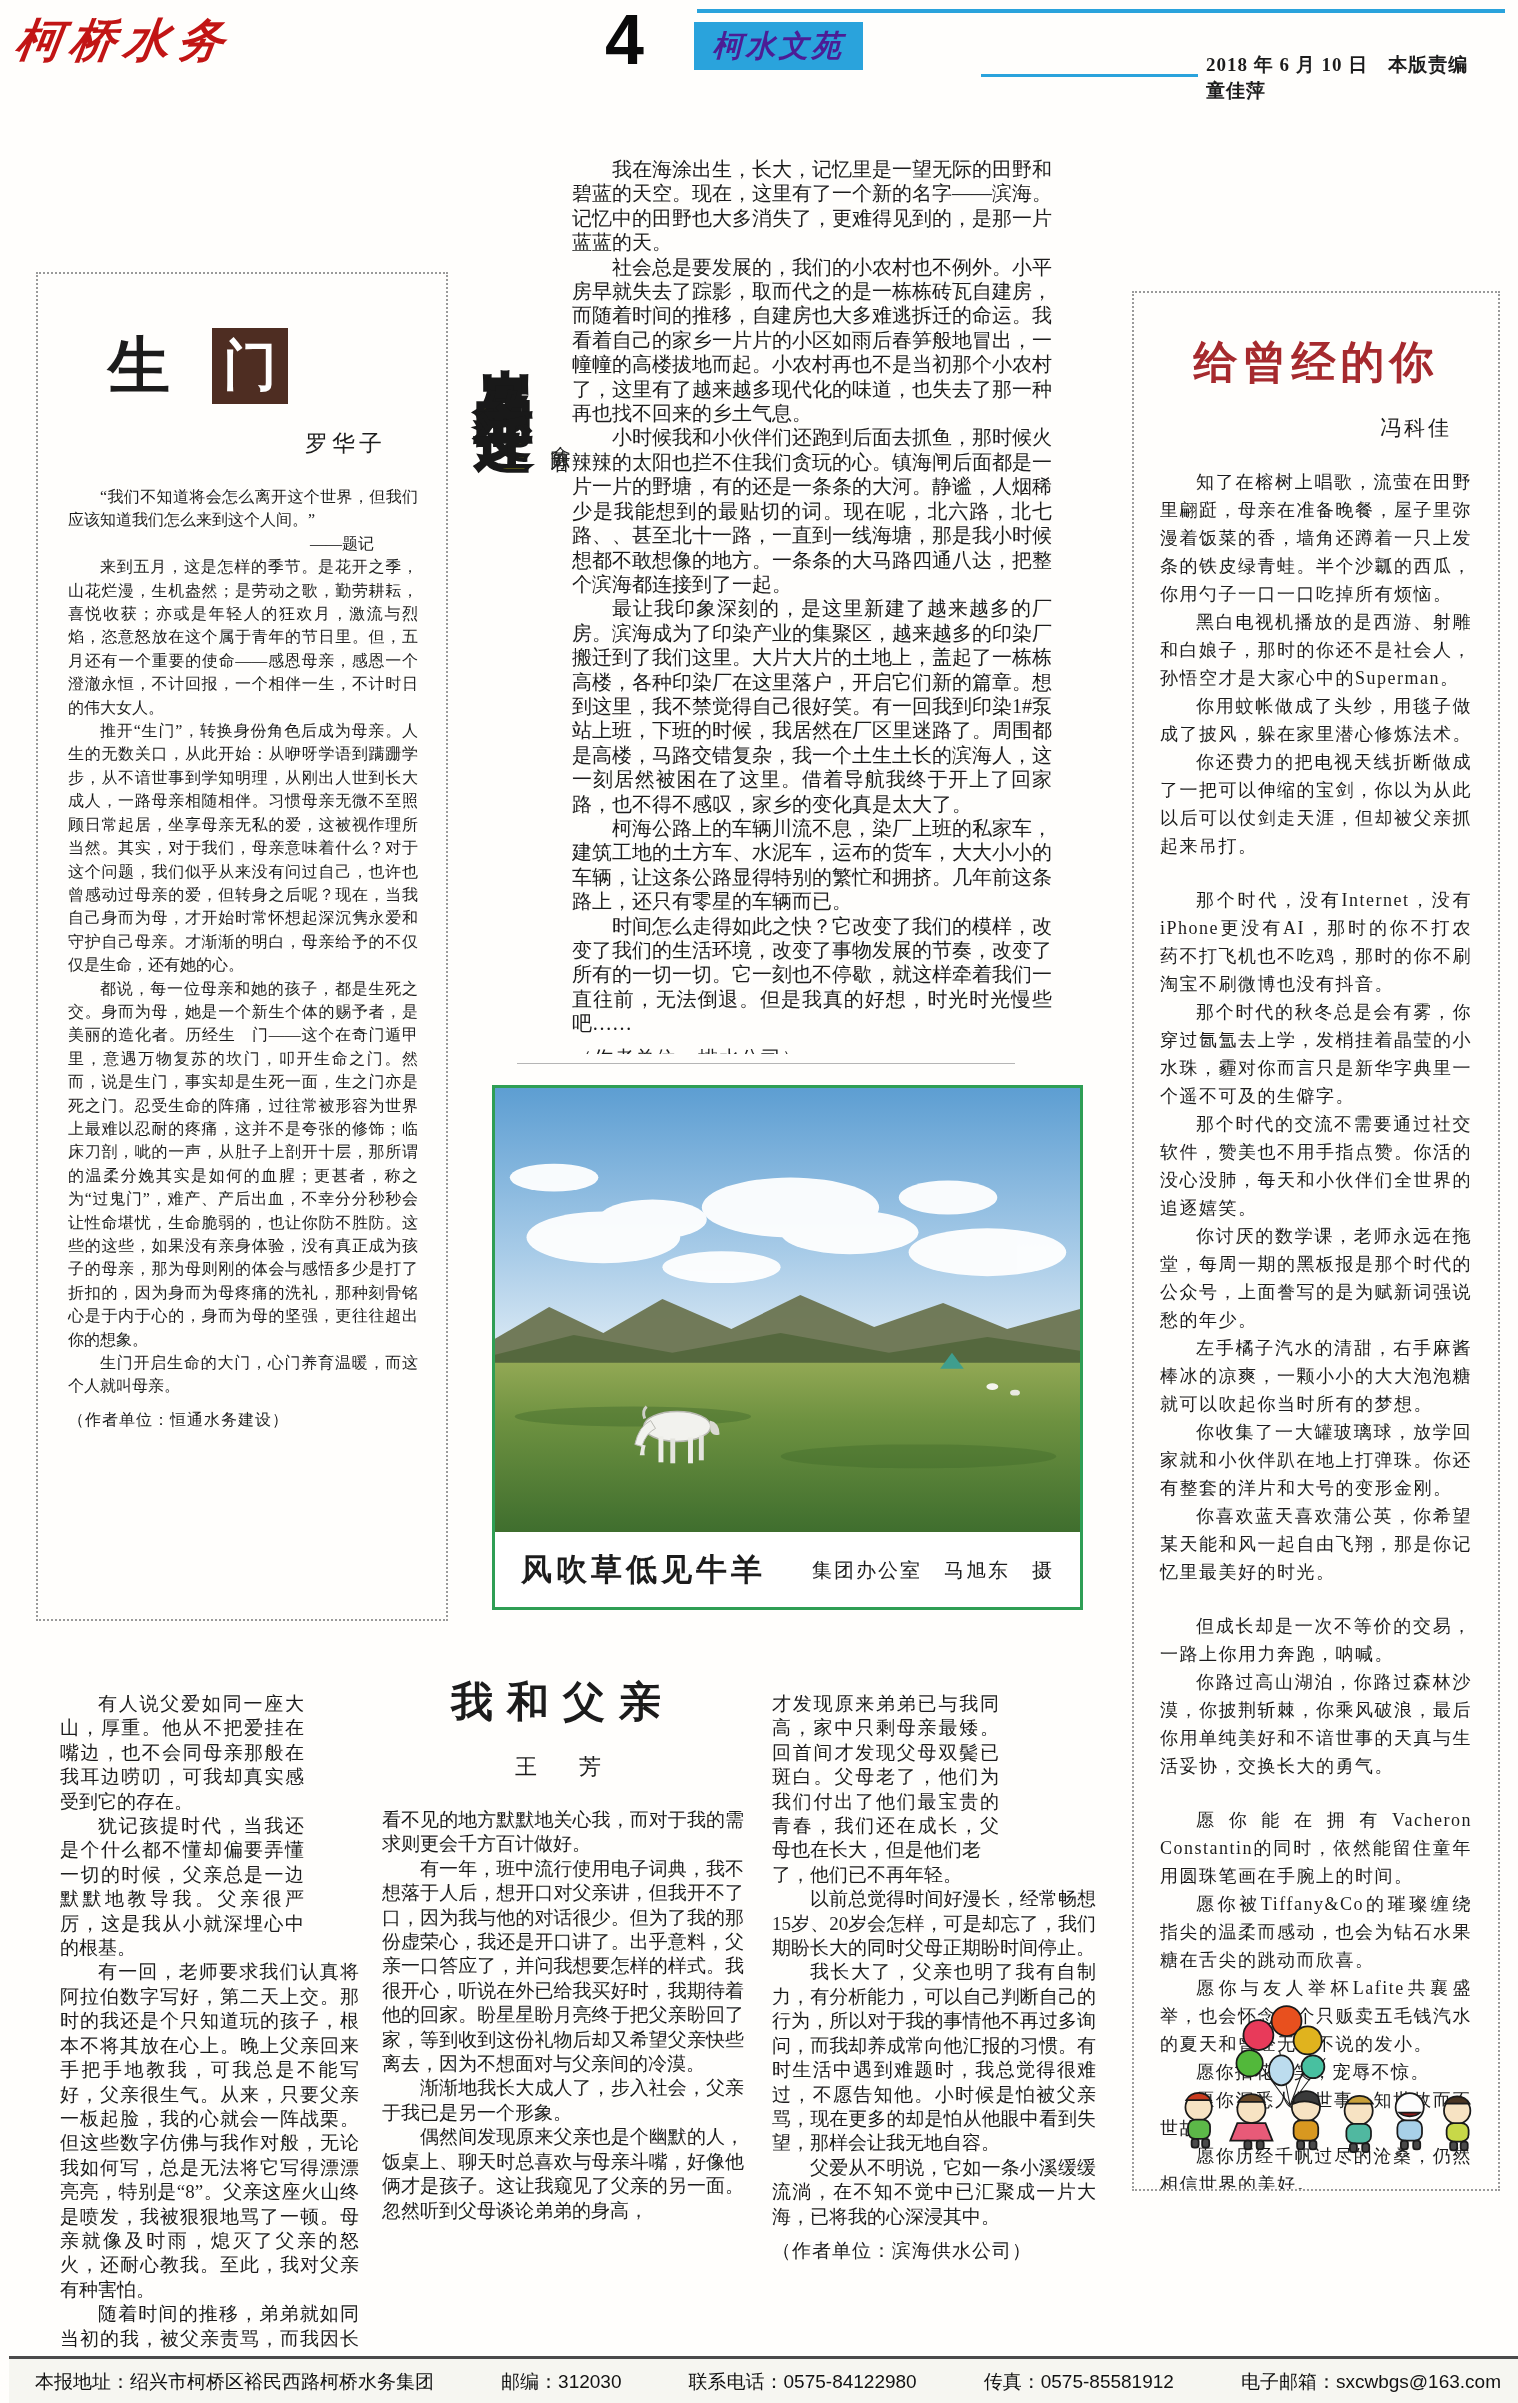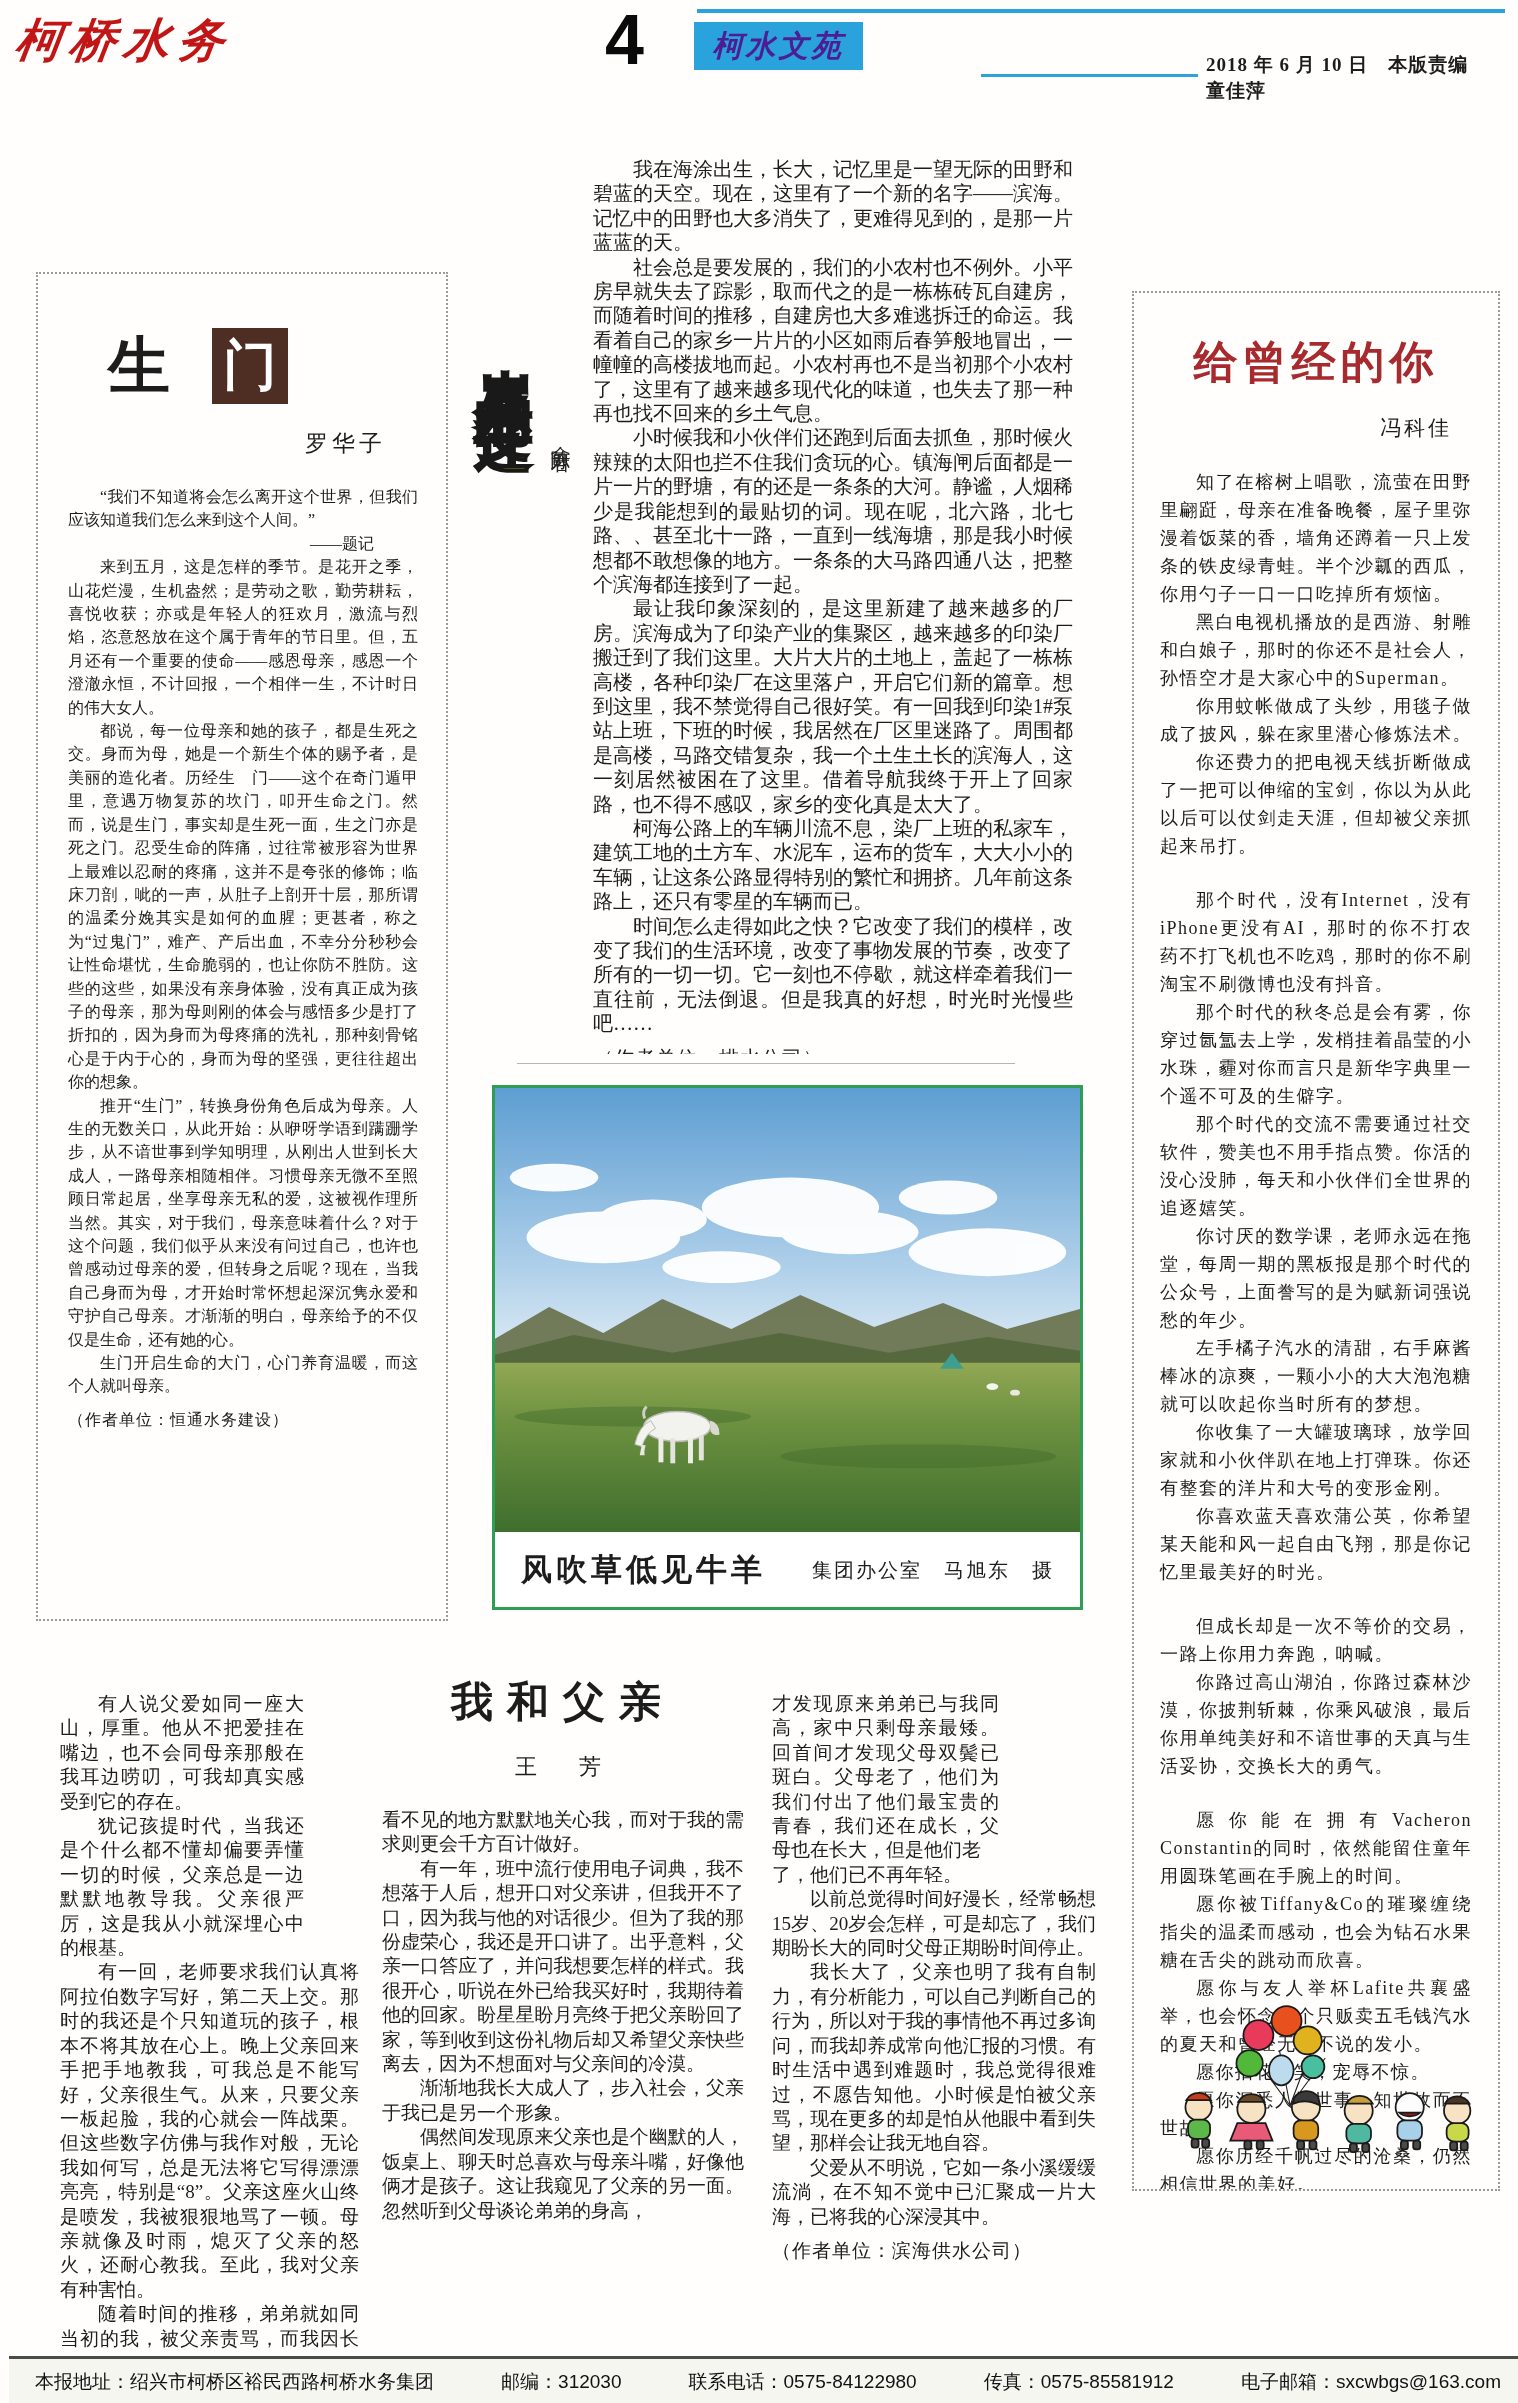--- a/index.html
+++ b/index.html
@@ -33,21 +33,21 @@
   .epi-credit{text-indent:0 !important;text-align:right !important;padding-right:44px;}
   .credit{margin-top:10px !important;text-indent:0 !important;text-align:center;
           font-size:19px;letter-spacing:1px;}
 
   
   .v-title{left:470px;top:324px;writing-mode:vertical-rl;text-orientation:upright;
            font-family:"Liberation Sans",sans-serif;font-weight:900;font-size:58px;line-height:68px;
            color:#f2e60e;-webkit-text-stroke:2.5px #191919;letter-spacing:10px;}
   .v-author{left:548px;top:430px;writing-mode:vertical-rl;text-orientation:upright;
             font-size:20px;letter-spacing:4px;color:#222;}
-  #mid-text{left:593px;top:157px;width:480px;height:897px;overflow:hidden;}
+  #mid-text{left:572px;top:157px;width:480px;height:897px;overflow:hidden;}
   #mid-text p{margin:0;font-size:20px;line-height:24.4px;text-align:justify;text-indent:2em;}
   .divider{left:517px;top:1063px;width:498px;height:1px;background:#b5b5b5;}
 
   
   #photo-box{left:492px;top:1085px;width:591px;height:525px;border:3px solid #2f9e54;
              box-sizing:border-box;background:#fff;}
   .photo-area{width:100%;height:444px;display:block;}
   .photo-strip{height:76px;display:flex;align-items:center;padding:0 26px;gap:28px;}
   .photo-cap{font-size:31px;font-weight:900;letter-spacing:4px;font-family:"Liberation Sans",sans-serif;}
   .photo-credit{font-size:20px;letter-spacing:2px;margin-left:auto;white-space:nowrap;}
@@ -98,22 +98,22 @@
     <div class="sm-inner">
       <div class="sm-titlerow">
         <span class="sm-t1">生</span>
         <span class="sm-t2">门</span>
       </div>
       <div class="sm-author">罗华子</div>
       <div class="sm-body">
         <p>“我们不知道将会怎么离开这个世界，但我们应该知道我们怎么来到这个人间。”</p>
         <p class="epi-credit">——题记</p>
         <p>来到五月，这是怎样的季节。是花开之季，山花烂漫，生机盎然；是劳动之歌，勤劳耕耘，喜悦收获；亦或是年轻人的狂欢月，激流与烈焰，恣意怒放在这个属于青年的节日里。但，五月还有一个重要的使命——感恩母亲，感恩一个澄澈永恒，不计回报，一个相伴一生，不计时日的伟大女人。</p>
+        <p>推开“生门”，转换身份角色后成为母亲。人生的无数关口，从此开始：从咿呀学语到蹒跚学步，从不谙世事到学知明理，从刚出人世到长大成人，一路母亲相随相伴。习惯母亲无微不至照顾日常起居，坐享母亲无私的爱，这被视作理所当然。其实，对于我们，母亲意味着什么？对于这个问题，我们似乎从来没有问过自己，也许也曾感动过母亲的爱，但转身之后呢？现在，当我自己身而为母，才开始时常怀想起深沉隽永爱和守护自己母亲。才渐渐的明白，母亲给予的不仅仅是生命，还有她的心。</p>
         <p>都说，每一位母亲和她的孩子，都是生死之交。身而为母，她是一个新生个体的赐予者，是美丽的造化者。历经生　门——这个在奇门遁甲里，意遇万物复苏的坎门，叩开生命之门。然而，说是生门，事实却是生死一面，生之门亦是死之门。忍受生命的阵痛，过往常被形容为世界上最难以忍耐的疼痛，这并不是夸张的修饰；临床刀剖，呲的一声，从肚子上剖开十层，那所谓的温柔分娩其实是如何的血腥；更甚者，称之为“过鬼门”，难产、产后出血，不幸分分秒秒会让性命堪忧，生命脆弱的，也让你防不胜防。这些的这些，如果没有亲身体验，没有真正成为孩子的母亲，那为母则刚的体会与感悟多少是打了折扣的，因为身而为母疼痛的洗礼，那种刻骨铭心是于内于心的，身而为母的坚强，更往往超出你的想象。</p>
-        <p>推开“生门”，转换身份角色后成为母亲。人生的无数关口，从此开始：从咿呀学语到蹒跚学步，从不谙世事到学知明理，从刚出人世到长大成人，一路母亲相随相伴。习惯母亲无微不至照顾日常起居，坐享母亲无私的爱，这被视作理所当然。其实，对于我们，母亲意味着什么？对于这个问题，我们似乎从来没有问过自己，也许也曾感动过母亲的爱，但转身之后呢？现在，当我自己身而为母，才开始时常怀想起深沉隽永爱和守护自己母亲。才渐渐的明白，母亲给予的不仅仅是生命，还有她的心。</p>
         <p>生门开启生命的大门，心门养育温暖，而这个人就叫母亲。</p>
         <p class="credit">（作者单位：恒通水务建设）</p>
       </div>
     </div>
   </div>
 
   <div class="abs v-title">岁月的变迁</div>
   <div class="abs v-author">俞陈君</div>
   <div class="abs" id="mid-text">
     <p>我在海涂出生，长大，记忆里是一望无际的田野和碧蓝的天空。现在，这里有了一个新的名字——滨海。记忆中的田野也大多消失了，更难得见到的，是那一片蓝蓝的天。</p>

